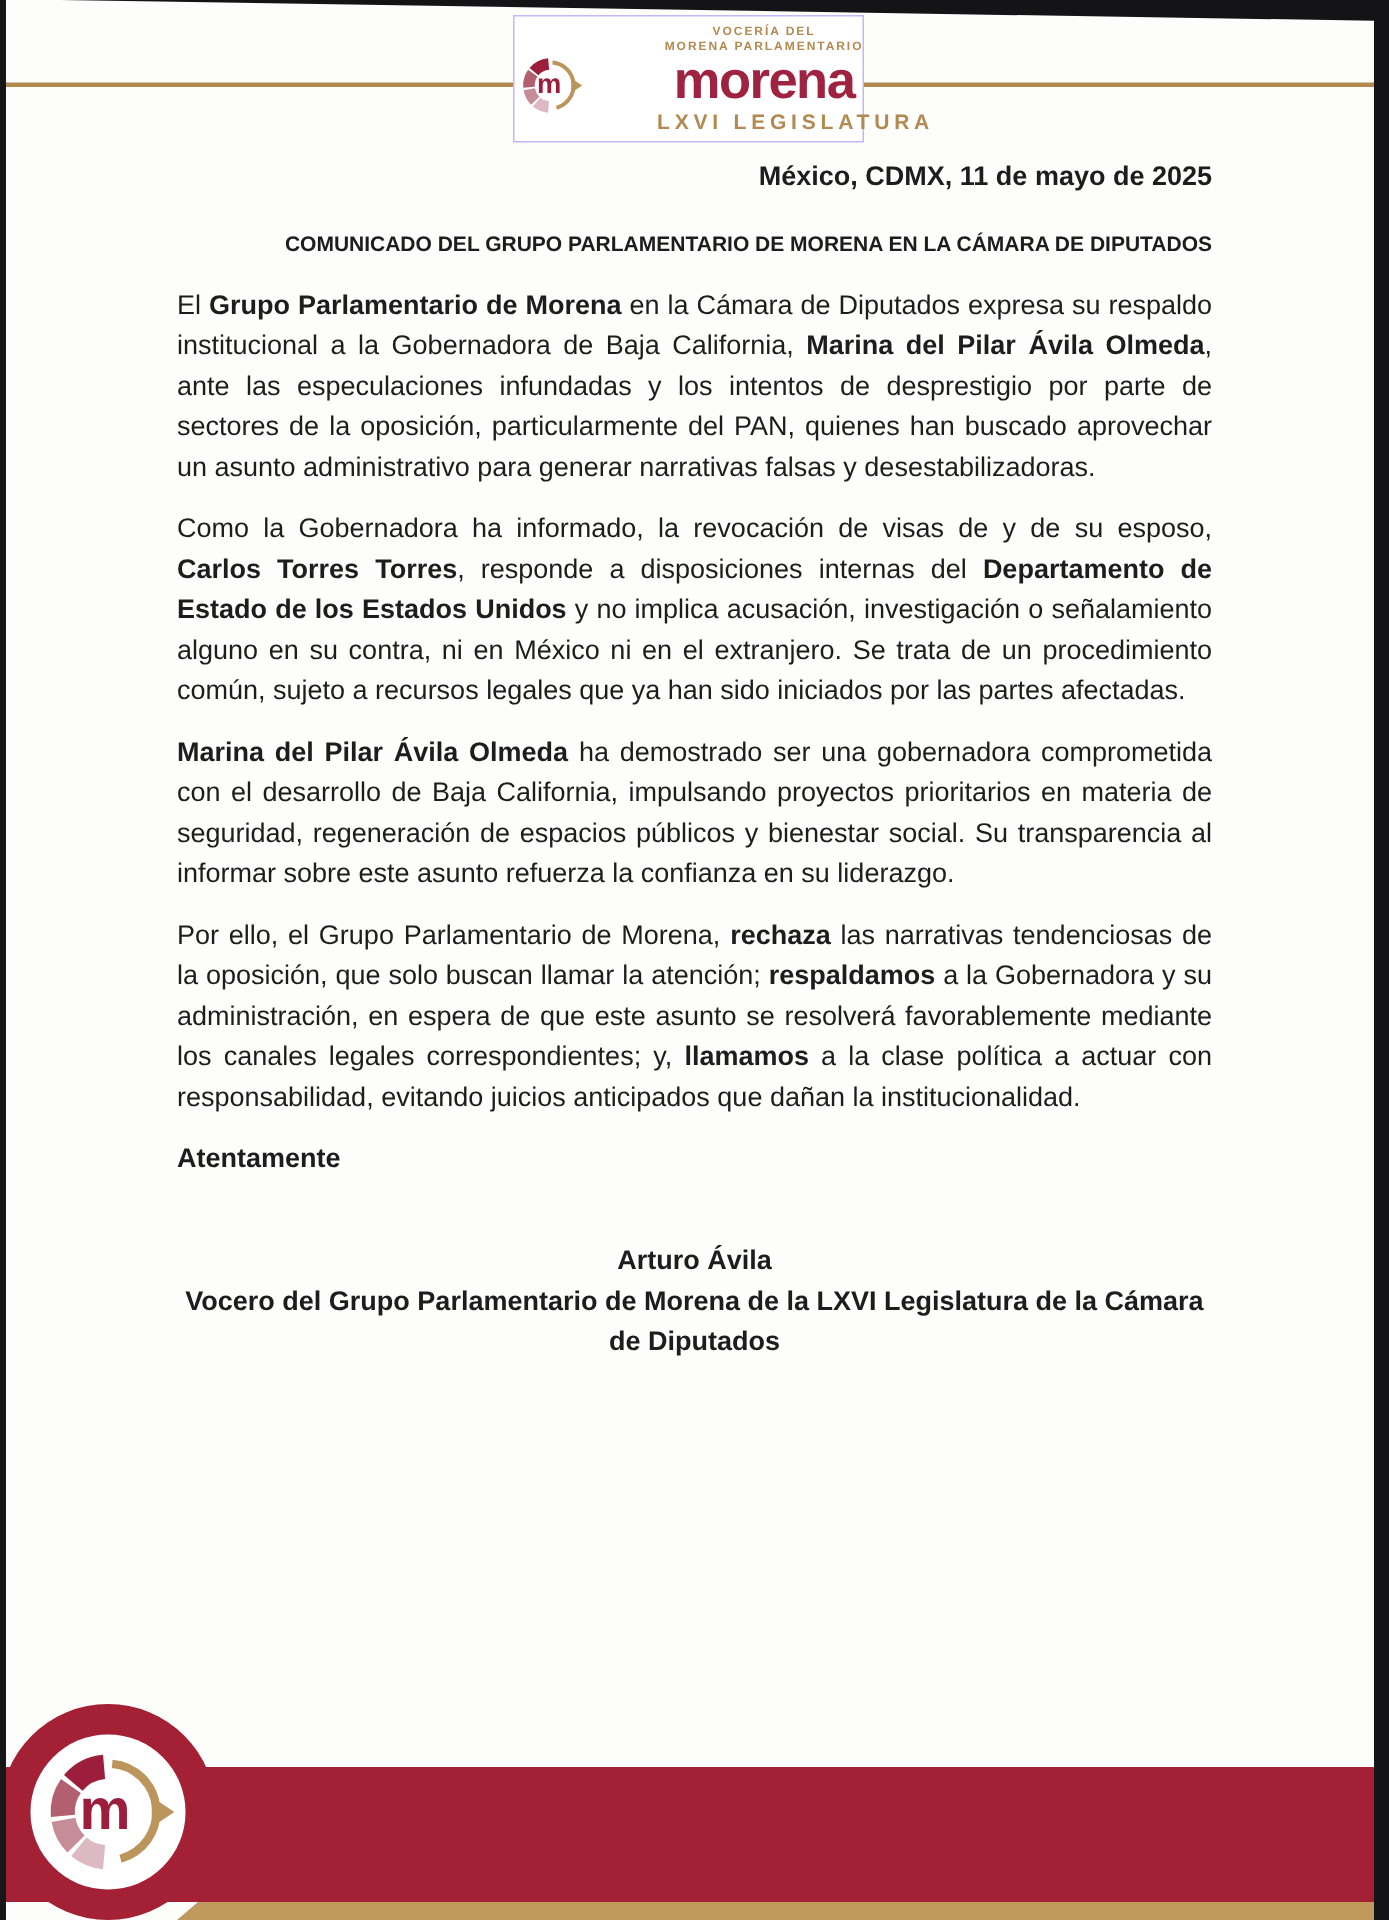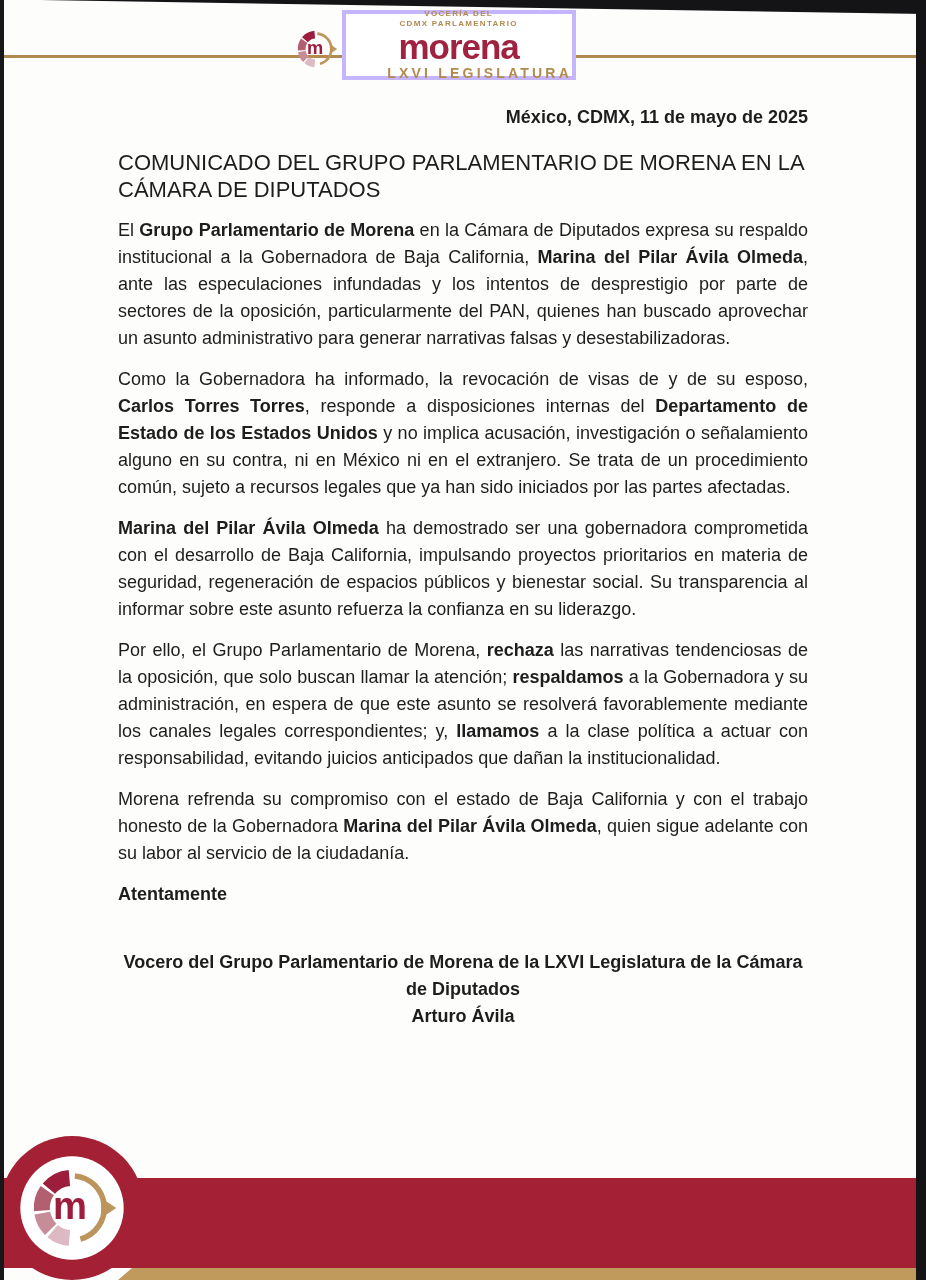--- a/index.html
+++ b/index.html
@@ -8,36 +8,36 @@
     background:#fdfdfc; overflow:hidden;
     font-family:"Liberation Sans", sans-serif; color:#1d1d1d;
   }
   
   .edge-left  { position:absolute; left:0; top:0; width:4px;  height:1280px; background:#17171a; z-index:40; }
   .edge-right { position:absolute; right:0; top:0; width:10px; height:1280px; background:#141417; z-index:40; }
   .edge-top   { position:absolute; left:0; top:0; width:926px; height:14px; z-index:40; }
   
   .gold-rule { position:absolute; top:55px; left:4px; width:912px; height:3px; background:#b28a50; z-index:1; }
   .logo-box {
-    position:absolute; top:10px; left:342px; width:234px; height:70px;
-    background:#ffffff; border:4px solid #c4b5fd; box-sizing:border-box;
-    display:flex; align-items:center; justify-content:flex-end; gap:5px; z-index:2;
+    position:absolute; top:10px; left:342px; width:234px; height:85px;
+    background:#ffffff; border:1px solid #c4b5fd; box-sizing:border-box;
+    display:flex; align-items:center; justify-content:flex-start; gap:5px; z-index:2;
   }
   .logo-emblem { flex:0 0 auto; margin-top:8px; }
   .logo-text { text-align:center; line-height:1; }
   .logo-caption { font-size:8px; font-weight:bold; letter-spacing:1.3px; color:#b28a50; margin-bottom:2px; white-space:nowrap; }
   .logo-wordmark { font-size:35px; font-weight:bold; color:#9f2241; letter-spacing:-1px; line-height:0.95; }
   .logo-legislature { font-size:14px; font-weight:bold; letter-spacing:3.2px; color:#b28a50; margin-top:3px; white-space:nowrap;margin-left:42px; }
   
   .content {
     position:absolute; top:0; left:0; width:926px; box-sizing:border-box;
     padding:104px 118px 0 118px; font-size:18px; line-height:27px; z-index:2;
   }
   .date { margin:0; text-align:right; font-weight:bold; }
-  .title { margin:18px 0 0 0; font-size:22px; line-height:27px; font-weight:normal; }
+  .title { margin:18px 0 0 0; font-size:14px; line-height:27px; font-weight:bold;text-align:right; }
   .body-p { margin:14px 0 0 0; text-align:justify; }
   .closing { margin:14px 0 0 0; font-weight:bold; }
   .signature { margin-top:41px; text-align:center; font-weight:bold; }
   .signature p { margin:0; }
   
   .band-red  { position:absolute; left:0; top:1178px; width:926px; height:90px; background:#a32035; z-index:10; }
   .band-gold { position:absolute; left:118px; top:1268px; width:798px; height:12px; background:#c09a5c;
                clip-path:polygon(14px 0, 100% 0, 100% 100%, 0 100%); z-index:10; }
   .badge { position:absolute; left:-6px; top:1136px; width:156px; height:144px; z-index:20; }
   .defs-holder { position:absolute; width:0; height:0; overflow:hidden; }
@@ -65,38 +65,37 @@
     <polygon points="40,0 926,0 926,14" fill="#141417"></polygon>
   </svg>
 
   <div class="gold-rule"></div>
   <div class="logo-box">
     <svg class="logo-emblem" width="48" height="48" viewBox="0 0 100 100">
         <use href="#morena-emblem"></use>
       </svg>
     <div class="logo-text">
       <div class="logo-caption">VOCERÍA DEL</div>
-      <div class="logo-caption">CDMX PARLAMENTARIO</div>
+      <div class="logo-caption">MORENA PARLAMENTARIO</div>
       <div class="logo-wordmark">morena</div>
       <div class="logo-legislature">LXVI LEGISLATURA</div>
     </div>
   </div>
 
   <div class="content">
     <p class="date">México, CDMX, 11 de mayo de 2025</p>
     <h1 class="title">COMUNICADO DEL GRUPO PARLAMENTARIO DE MORENA EN LA CÁMARA DE DIPUTADOS</h1>
     <p class="body-p">El <b>Grupo Parlamentario de Morena</b> en la Cámara de Diputados expresa su respaldo institucional a la Gobernadora de Baja California, <b>Marina del Pilar Ávila Olmeda</b>, ante las especulaciones infundadas y los intentos de desprestigio por parte de sectores de la oposición, particularmente del PAN, quienes han buscado aprovechar un asunto administrativo para generar narrativas falsas y desestabilizadoras.</p>
     <p class="body-p">Como la Gobernadora ha informado, la revocación de visas de y de su esposo, <b>Carlos Torres Torres</b>, responde a disposiciones internas del <b>Departamento de Estado de los Estados Unidos</b> y no implica acusación, investigación o señalamiento alguno en su contra, ni en México ni en el extranjero. Se trata de un procedimiento común, sujeto a recursos legales que ya han sido iniciados por las partes afectadas.</p>
     <p class="body-p"><b>Marina del Pilar Ávila Olmeda</b> ha demostrado ser una gobernadora comprometida con el desarrollo de Baja California, impulsando proyectos prioritarios en materia de seguridad, regeneración de espacios públicos y bienestar social. Su transparencia al informar sobre este asunto refuerza la confianza en su liderazgo.</p>
     <p class="body-p">Por ello, el Grupo Parlamentario de Morena, <b>rechaza</b> las narrativas tendenciosas de la oposición, que solo buscan llamar la atención; <b>respaldamos</b> a la Gobernadora y su administración, en espera de que este asunto se resolverá favorablemente mediante los canales legales correspondientes; y, <b>llamamos</b> a la clase política a actuar con responsabilidad, evitando juicios anticipados que dañan la institucionalidad.</p>
-    <p class="body-p">Morena refrenda su compromiso con el estado de Baja California y con el trabajo honesto de la Gobernadora <b>Marina del Pilar Ávila Olmeda</b>, quien sigue adelante con su labor al servicio de la ciudadanía.</p>
     <p class="closing">Atentamente</p>
     <div class="signature">
+      <p>Arturo Ávila</p>
       <p>Vocero del Grupo Parlamentario de Morena de la LXVI Legislatura de la Cámara de Diputados</p>
-      <p>Arturo Ávila</p>
     </div>
   </div>
 
   <div class="band-red"></div>
   <div class="band-gold"></div>
   <svg class="badge" viewBox="0 0 156 156">
     <circle cx="78" cy="78" r="78" fill="#A32035"></circle>
     <circle cx="78" cy="78" r="56" fill="#ffffff"></circle>
     <g transform="translate(23.5,23.5) scale(1.09)">
       <use href="#morena-emblem"></use>

